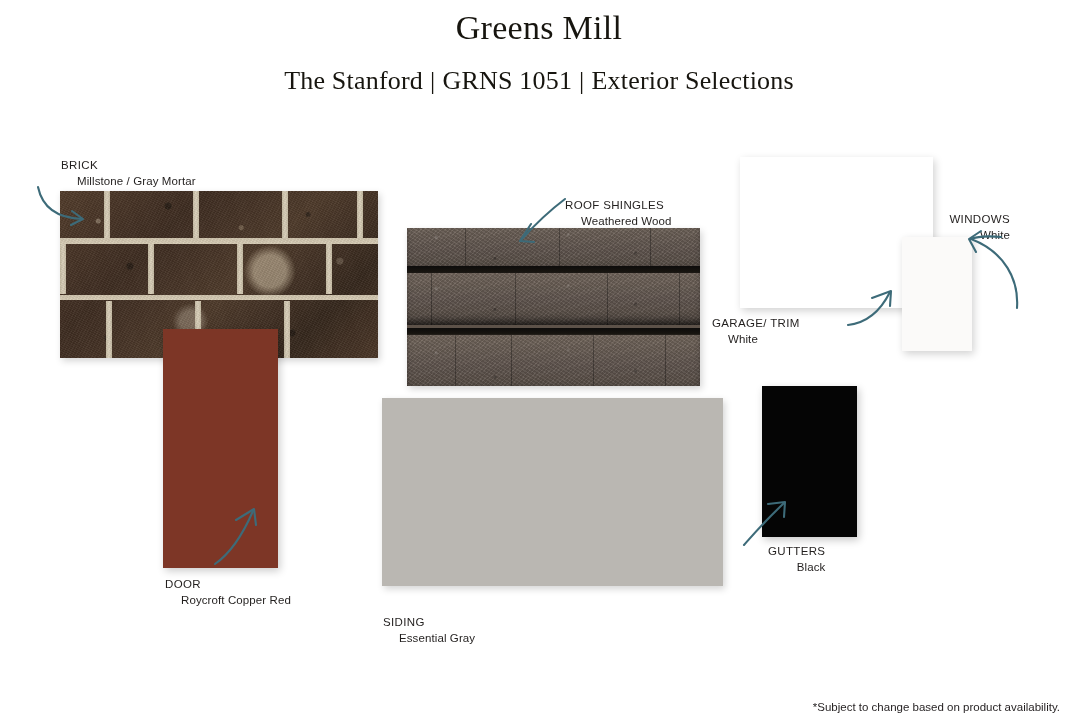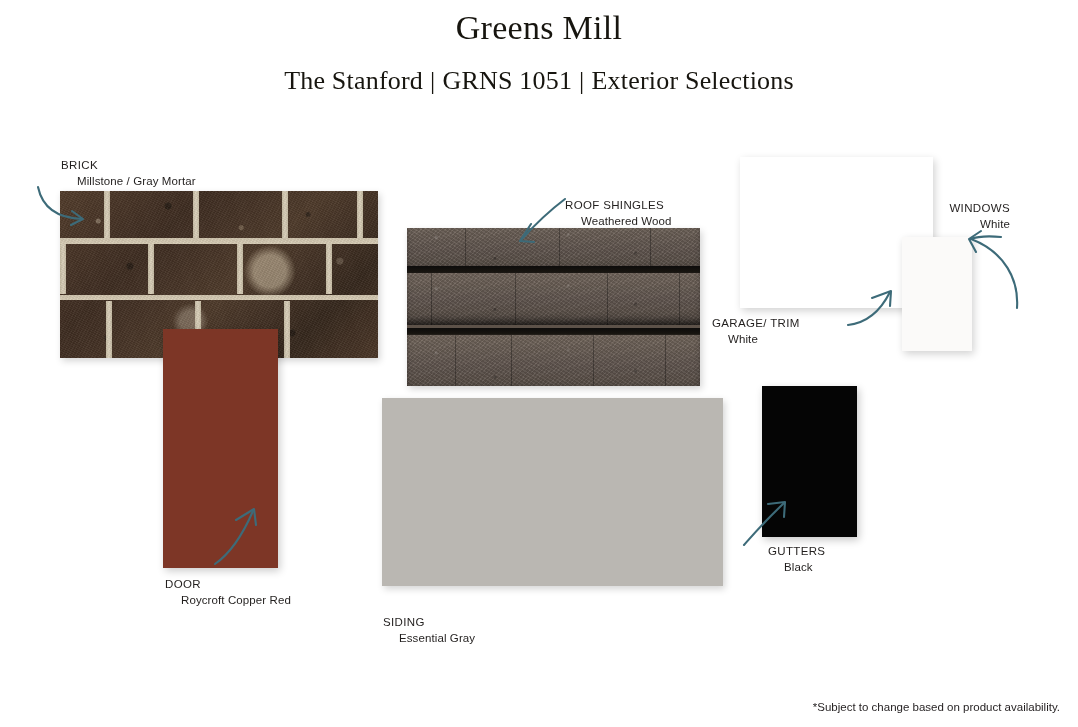--- a/index.html
+++ b/index.html
@@ -218,25 +218,25 @@
   }
   .label .val {
     display: block;
     letter-spacing: 0.1px;
     padding-left: 16px;
   }
   .label-right { text-align: right; }
 
   .label-brick   { left: 61px;  top: 158px; }
   .label-roof    { left: 565px; top: 198px; }
-  .label-windows { right: 68px; top: 201px; margin-left: 24px; }
+  .label-windows { right: 68px; top: 212px; margin-left: 24px; }
   .label-garage  { left: 712px; top: 316px; }
   .label-door    { left: 165px; top: 577px; }
   .label-siding  { left: 383px; top: 595px; margin-top: 20px; }
-  .label-gutters { left: 768px; top: 544px; }
+  .label-gutters { left: 768px; top: 544px; text-align: right; }
 
   
   .arrow {
     position: absolute;
     overflow: visible;
     pointer-events: none;
   }
   .arrow path,
   .arrow polyline {
     fill: none;

